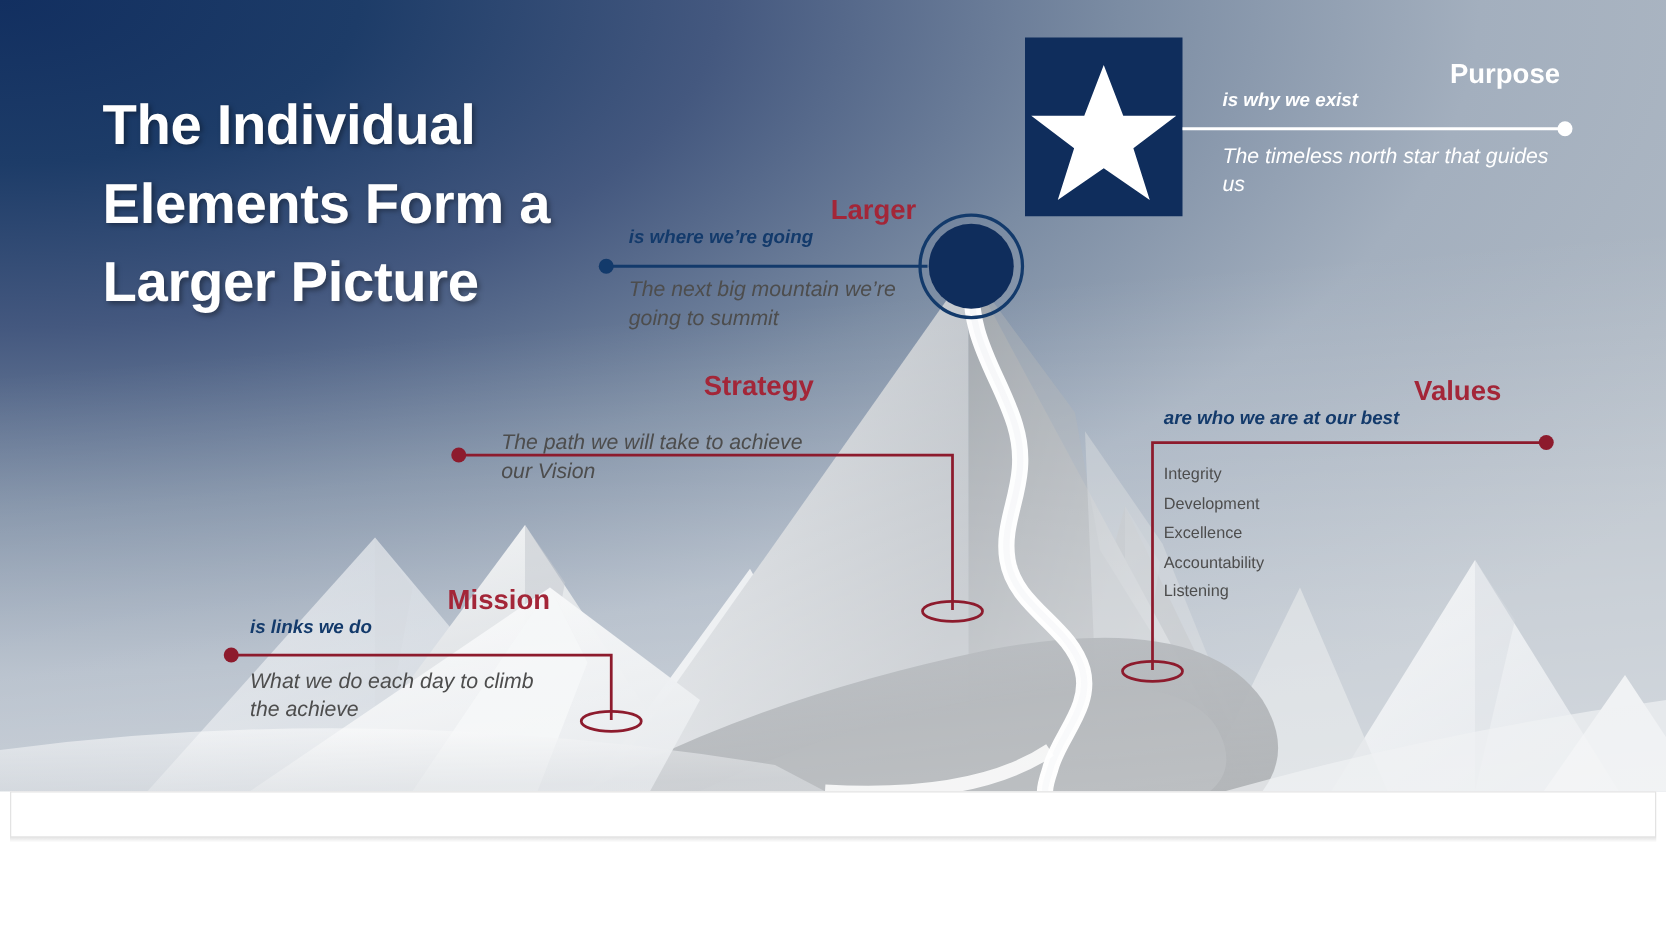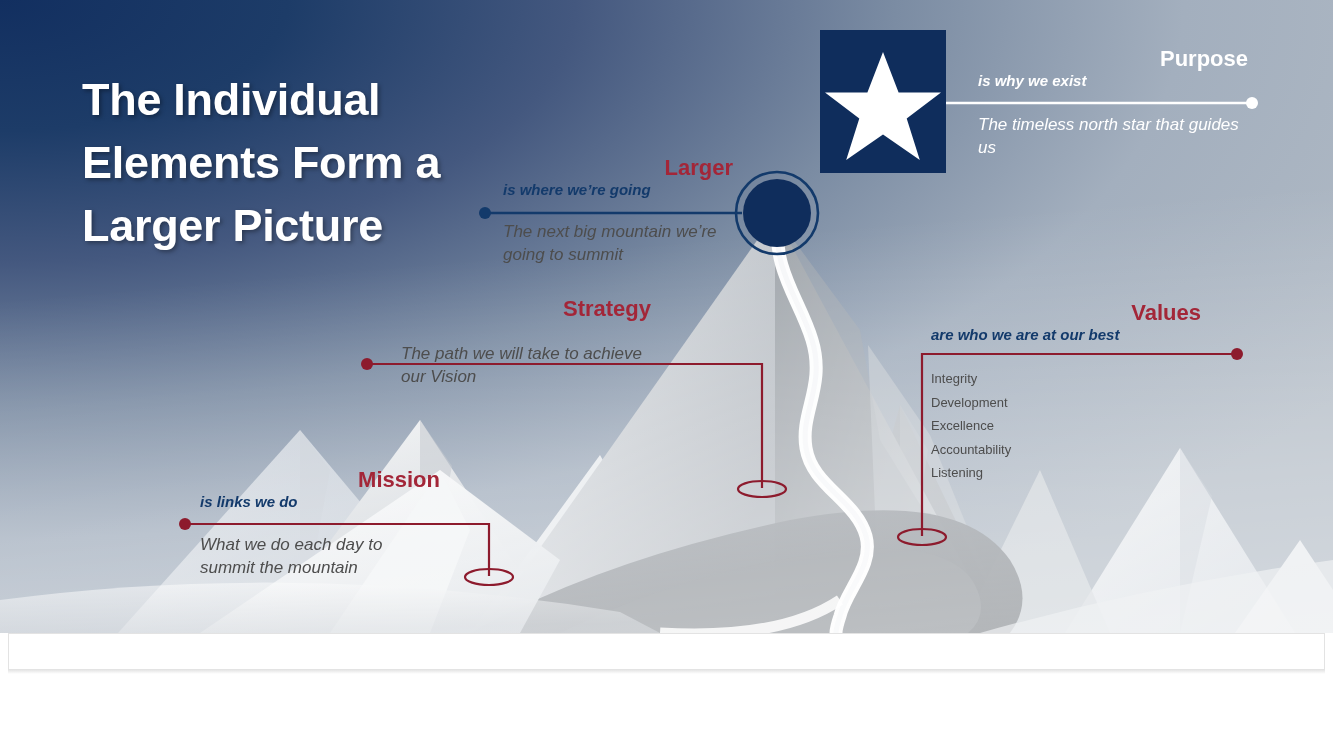--- a/index.html
+++ b/index.html
@@ -222,21 +222,21 @@
   </div>
 
   <div class="callout pos-strategy">
     <div class="c-head red">Strategy</div>
     <div class="c-body">The path we will take to achieve our Vision</div>
   </div>
 
   <div class="callout pos-mission">
     <div class="c-head red">Mission</div>
     <div class="c-sub navy">is links we do</div>
-    <div class="c-body">What we do each day to summit the mountain</div>
+    <div class="c-body">What we do each day to climb the achieve</div>
   </div>
 
   <div class="callout pos-values">
     <div class="c-head red">Values</div>
     <div class="c-sub navy">are who we are at our best</div>
     <div class="c-list">
       <div>Integrity</div>
       <div>Development</div>
       <div>Excellence</div>
       <div>Accountability</div>

